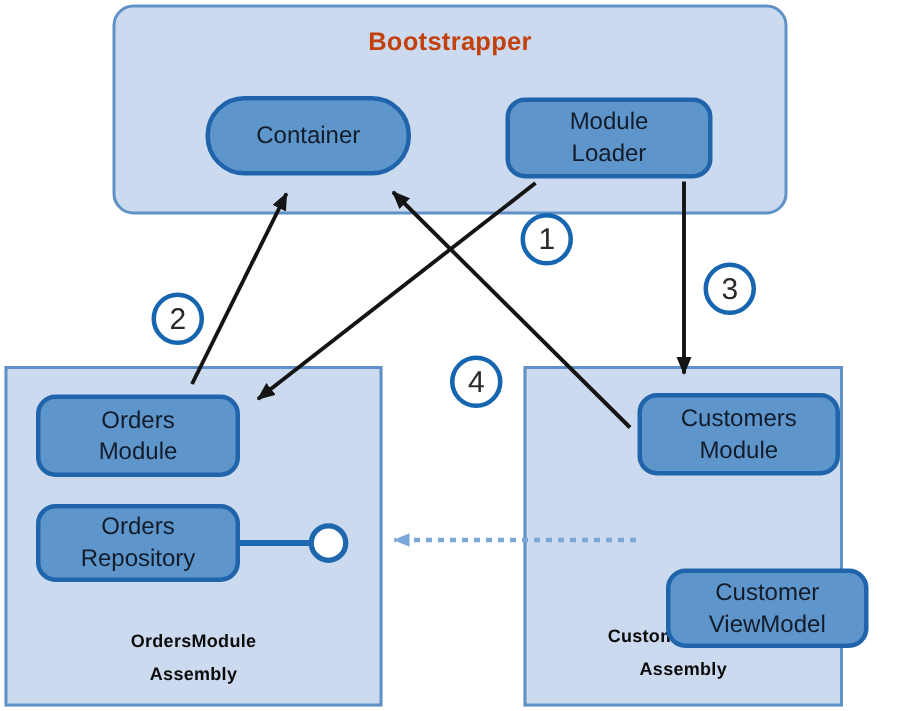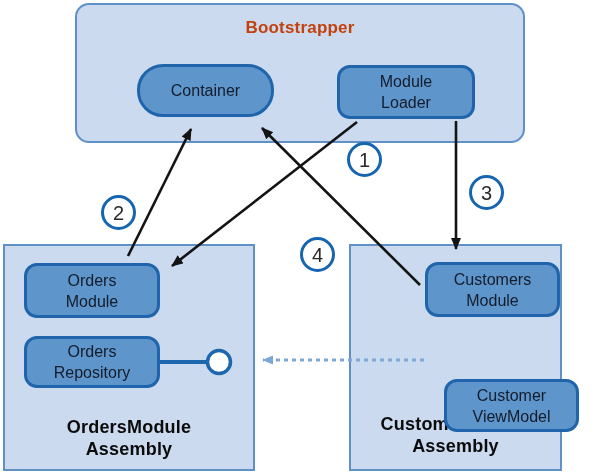--- a/index.html
+++ b/index.html
@@ -10,21 +10,21 @@
   .group{
     position:absolute;background:#cbdaee;border:2px solid #6091c6;box-sizing:border-box;
   }
   .group--rounded{border-radius:14px;}
   .group-title{
     position:absolute;left:0;right:0;text-align:center;
     font-weight:bold;font-size:17px;color:#c2410c;letter-spacing:.2px;
   }
   .assembly-title{
     position:absolute;left:0;right:0;text-align:center;
-    font-weight:bold;font-size:18px;line-height:22px;color:#0b0b0b;
+    font-weight:bold;font-size:12px;line-height:22px;color:#0b0b0b;
     white-space:pre-line;letter-spacing:.2px;
   }
   .node{
     position:absolute;background:#5e95cb;border:3px solid #2065ac;border-radius:13px;
     box-sizing:border-box;display:flex;align-items:center;justify-content:center;
     text-align:center;white-space:pre-line;font-size:16px;line-height:21px;color:#131c2b;
   }
   .connector-layer{position:absolute;left:0;top:0;width:600px;height:474px;pointer-events:none;}
   .badge{
     position:absolute;width:29px;height:29px;border-radius:50%;

